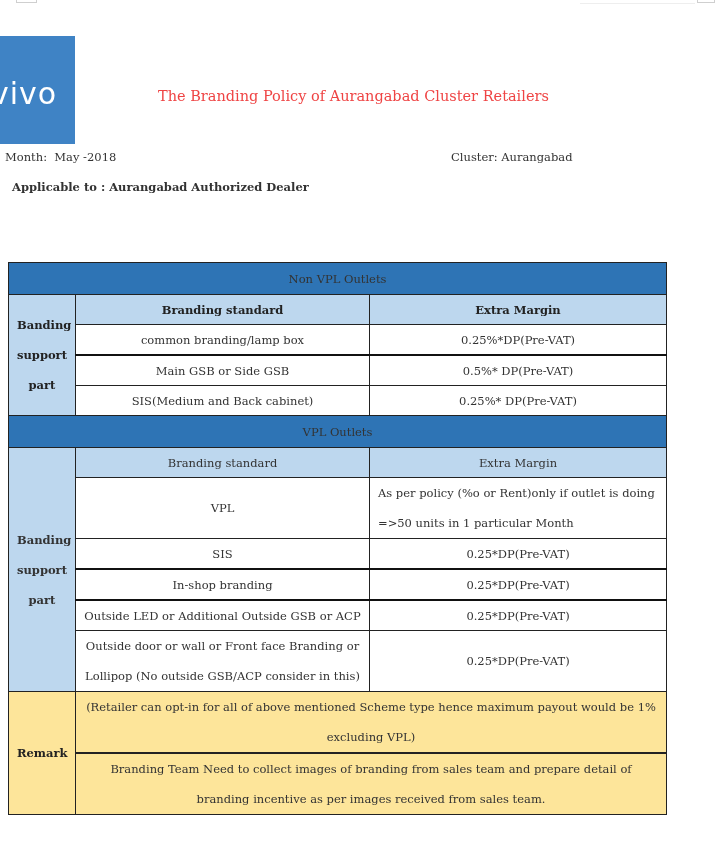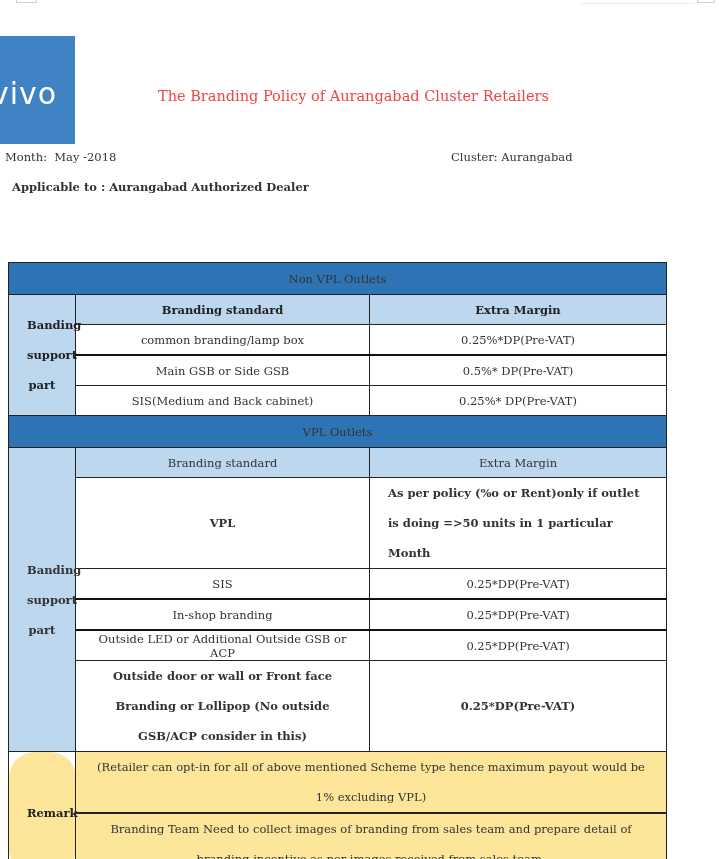--- a/index.html
+++ b/index.html
@@ -14,30 +14,30 @@
   .logo-text { position:absolute; left:-9px; top:40px; color:#fff; font-family:"DejaVu Sans", sans-serif;
                font-size:30px; letter-spacing:1px; font-weight:normal; }
   .title { position:absolute; left:158px; top:88px; font-size:14.5px; color:#ef4444; white-space:nowrap; }
   .meta { position:absolute; font-size:11.5px; color:#333; white-space:nowrap; }
   .meta-month { left:5px; top:150px; }
   .meta-cluster { left:451px; top:150px; }
   .meta-applicable { left:12px; top:180px;font-weight:bold; }
 
   table.policy { position:absolute; left:8px; top:262px; width:658px; border-collapse:collapse;
                  font-size:11.5px; table-layout:fixed; }
-  table.policy td { border:1px solid #222; text-align:center; vertical-align:middle; padding:0 18px; color:#333;margin-left:36px; }
+  table.policy td { border:1px solid #222; text-align:center; vertical-align:middle; padding:0 8px; color:#333;margin-left:36px; }
   .sec-head td { background:#2e74b5; color:#fff; height:31px; border-top:2px solid #1f4e79; border-bottom:2px solid #1f3a57; }
   .col-head td { background:#bdd7ee; height:29px; }
   .col-head.bold td { font-weight:bold; color:#222; }
   .side { background:#bdd7ee; font-weight:bold; color:#222; line-height:30px; }
   .row td.cell { background:#fff; height:29px; }
-  .row.tall td.cell { height:56px; line-height:30px;font-weight:bold; }
+  .row.tall td.cell { height:56px; line-height:30px; }
   .row td.left-text { text-align:left; }
   .remark td { background:#fde59a; line-height:30px; }
-  .remark td.side-remark { background:#fde59a; font-weight:bold; color:#222;border-radius:26px; }
+  .remark td.side-remark { background:#fde59a; font-weight:bold; color:#222; }
   .thick-top td.cell { border-top:2px solid #111; }
 </style>
 </head>
 <body>
 
 <div class="topbox-left"></div>
 <div class="topline-right"></div>
 <div class="topbox-right"></div>
 
 <div class="logo">

